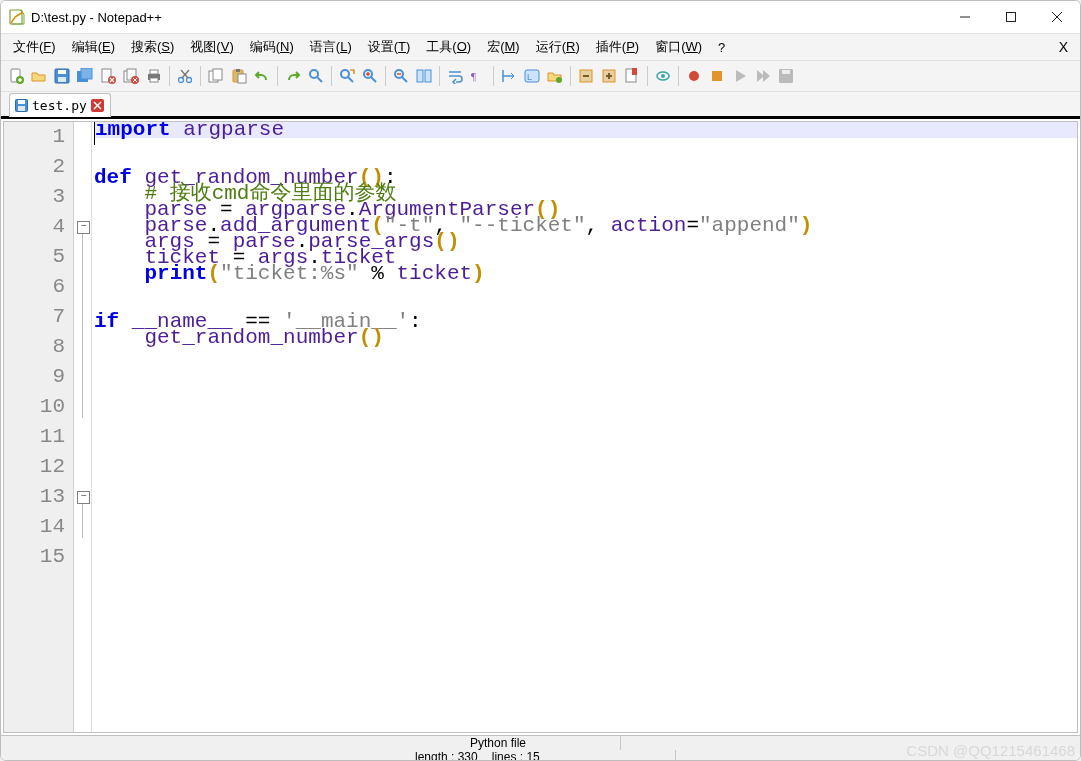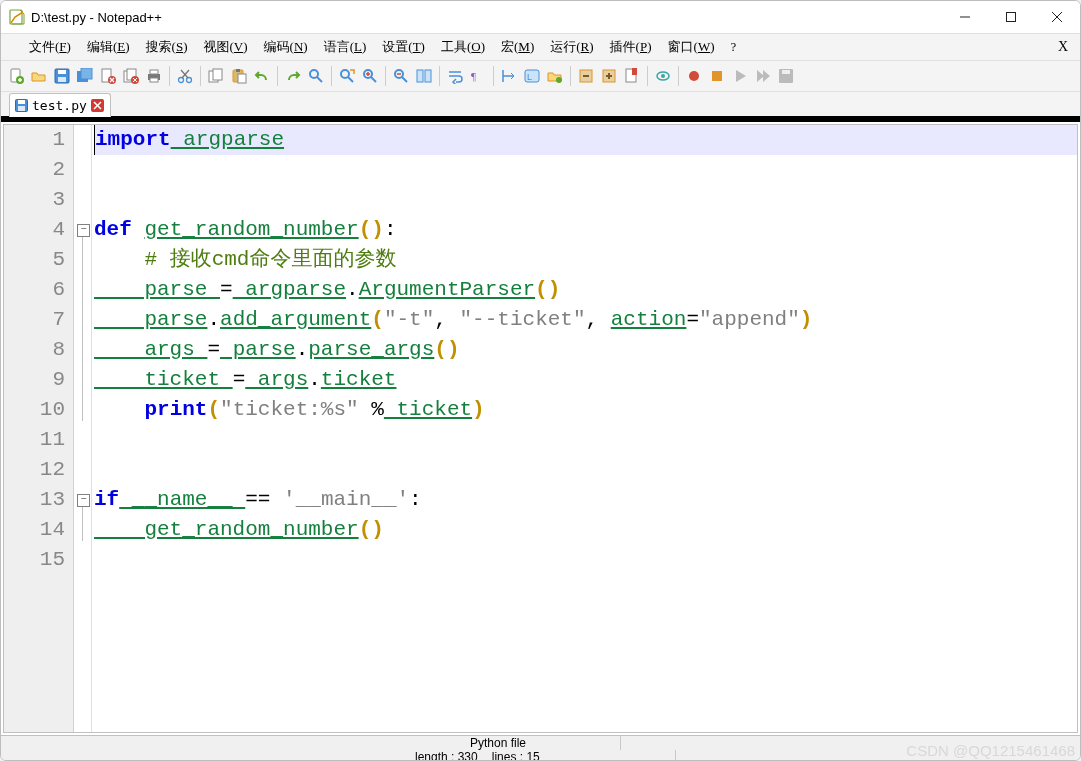--- a/index.html
+++ b/index.html
@@ -35,43 +35,42 @@
   .titlebar .spacer {flex:1 1 auto;}
   .win-btn { width:46px; height:32px; display:flex; align-items:center; justify-content:center; }
   .win-btn svg {stroke:#222; stroke-width:1;}
   
   .menubar {
     height:26px;
     display:flex; align-items:center;
     background:#f4f4f4;
     border-top:1px solid #e0e0e0;
     border-bottom:1px solid #e0e0e0;
-    padding-left:20px;
+    padding-left:4px;
     font-size:13px;
-    font-family:Liberation Serif, serif;
   }
   .menu-item { padding:2px 8px; cursor:default;}
   .menu-item u {text-decoration:underline;}
   .menubar .close-x {margin-left:auto; padding:2px 12px; font-size:14px;}
   
   .toolbar {
     height:30px;
     display:flex; align-items:center; gap:1px;
     background:#f4f4f4;
     border-bottom:1px solid #e0e0e0;
     padding:0 4px;
   }
   .tbtn { width:22px; height:22px; display:flex; align-items:center; justify-content:center; }
   .tsep { width:1px; height:20px; background:#ccc; margin:0 3px;}
   
   .tabbar {
     height:24px;
     background:#f4f4f4;
     display:flex; align-items:flex-end;
-    border-bottom:6px solid #000000;
+    border-bottom:3px solid #000000;
     padding-left:8px;
   }
   .tab {
     height:22px;
     display:flex; align-items:center;
     background:#fff;
     border:1px solid #c0c0c0;
     border-bottom:1px solid #fff;
     border-radius:3px 3px 0 0;
     padding:0 6px 0 4px;
@@ -121,26 +120,26 @@
     border:1px solid #808080;
     background:#fff;
     font-size:10px; line-height:9px; text-align:center; color:#555;
   }
   .fold-line { position:absolute; left:8px; width:1px; background:#c0c0c0;}
   .code {
     flex:1 1 auto;
     padding-left:2px;
     white-space:pre;
   }
-  .code .row {height:30px; display:flex; align-items:center;}
+  .code .row {height:16px; display:flex; align-items:center;}
   .gutter .ln {height:30px; display:flex; align-items:center; justify-content:flex-end;}
   .code .current {background:#e8e8ff;}
   
   .kw {color:#0000e0; font-weight:bold;}
-  .ident {color:#15803d;text-decoration:underline;}
+  .ident {color:#4c1d95;}
   .comment {color:#4d7c0f;}
   .op {color:#000;}
   .brack {color:#c09000; font-weight:bold;}
   .str {color:#808080;}
   .caret {border-left:1px solid #000;}
   
   .statusbar {
     height:24px;
     background:#f0f0f0;
     border-top:1px solid #c0c0c0;

